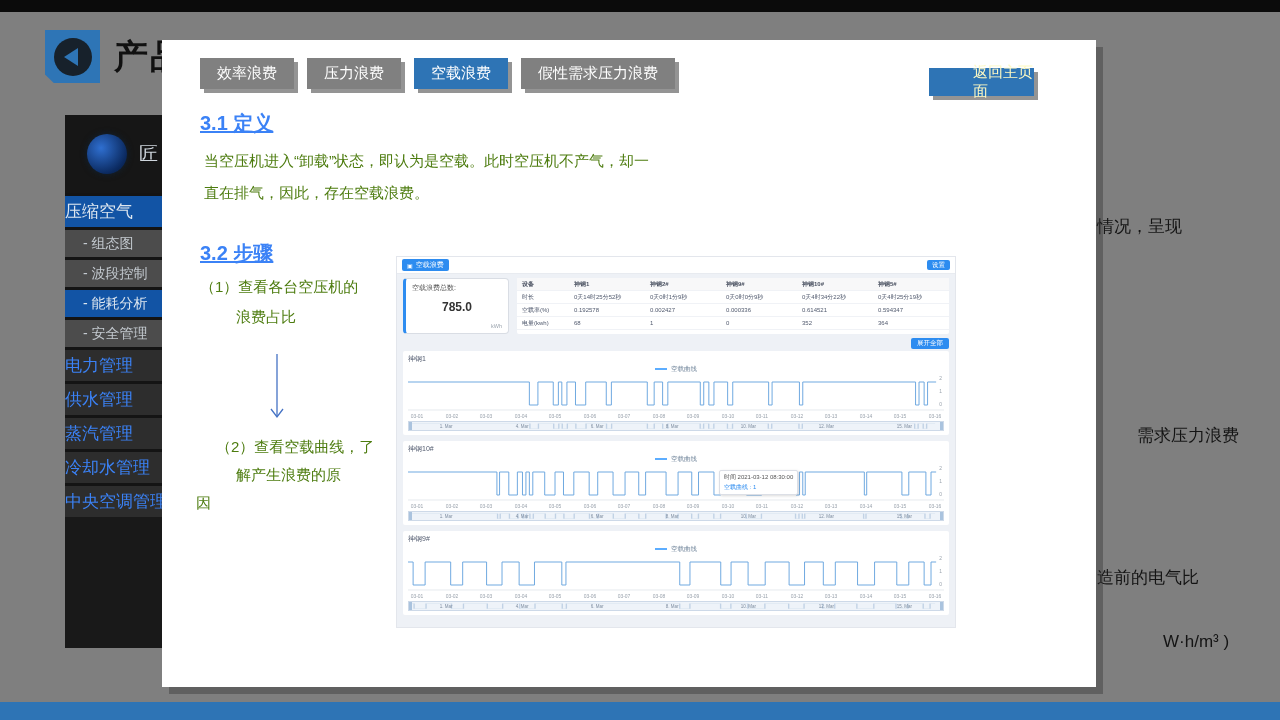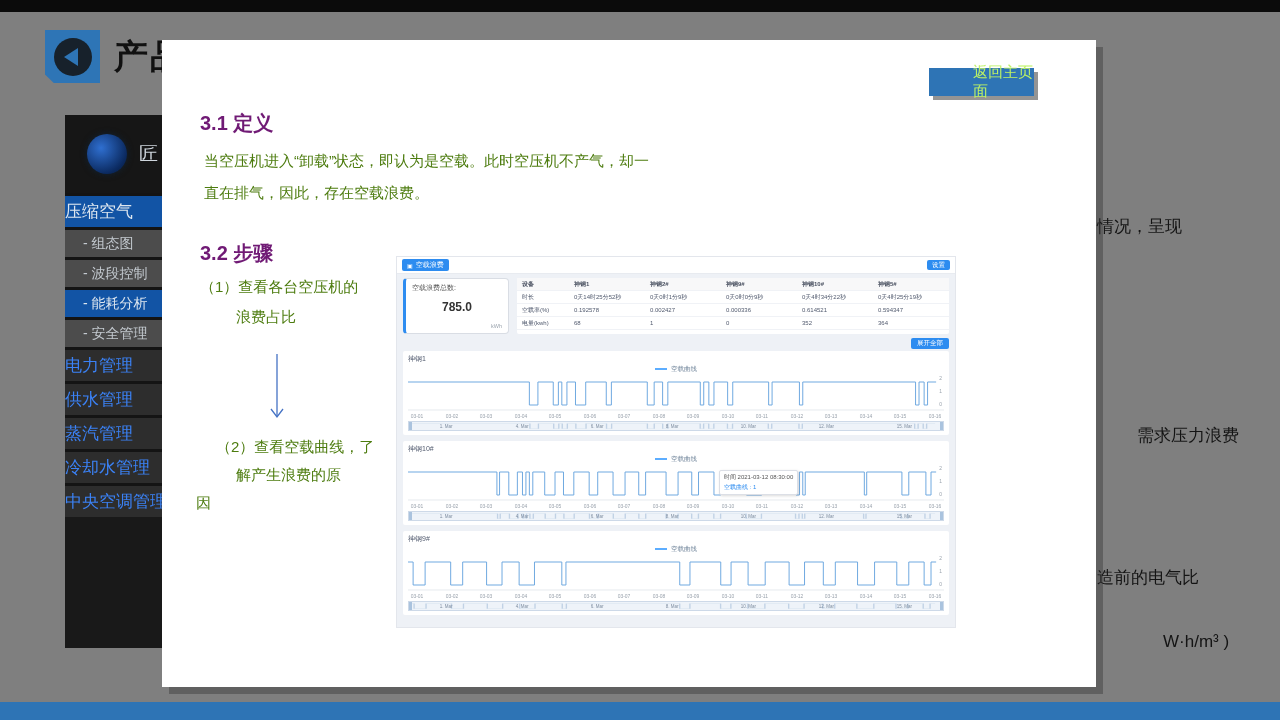--- a/index.html
+++ b/index.html
@@ -34,23 +34,23 @@
   .frag-1 { left:1097px; top:424px;margin-left:40px; }
   .frag-2 { left:1097px; top:566px; }
   .frag-3 { left:1163px; top:632px;text-align:right; }
 
   
   .slide { position:absolute; left:162px; top:40px; width:934px; height:647px; background:#ffffff; z-index:5; box-shadow:7px 7px 0 rgba(40,40,40,0.35); }
 
   .tabs-row { position:absolute; left:38px; top:18px; display:flex; gap:13px; }
   .tab { height:31px; padding:0 17px; background:#808080; color:#fff; font-size:15px; display:flex; align-items:center; box-shadow:4px 4px 0 rgba(60,60,60,0.55); cursor:pointer; }
   .tab.active { background:#2e74b5; }
-  .return-btn { position:absolute; left:767px; top:28px; width:105px; height:28px; background:#2e74b5; color:#bef264; font-size:15px; display:flex; align-items:center; justify-content:center; box-shadow:4px 4px 0 rgba(60,60,60,0.55); cursor:pointer;padding-left:44px; }
-
-  .sec-heading { position:absolute; font-size:20px; font-weight:bold; color:#701a75; }
+  .return-btn { position:absolute; left:767px; top:28px; width:105px; height:28px; background:#2e74b5; color:#fef9c3; font-size:15px; display:flex; align-items:center; justify-content:center; box-shadow:4px 4px 0 rgba(60,60,60,0.55); cursor:pointer;padding-left:44px; }
+
+  .sec-heading { position:absolute; font-size:20px; font-weight:bold; color:#3b82f6;text-decoration:underline; }
   .h-def { left:38px; top:70px; }
   .h-steps { left:38px; top:200px; }
   .body-line { position:absolute; font-size:15px; color:#4d7c0f; white-space:nowrap; }
   .bl1 { left:42px; top:112px; }
   .bl2 { left:42px; top:144px; }
   .st1a { left:38px; top:238px; }
   .st1b { left:74px; top:268px; }
   .st2a { left:54px; top:398px; }
   .st2b { left:74px; top:426px; }
   .st2c { left:34px; top:454px; }
@@ -135,20 +135,26 @@
 
   <div id="frags">
       <div class="frag frag-0">情况，呈现</div>
       <div class="frag frag-1">需求压力浪费</div>
       <div class="frag frag-2">造前的电气比</div>
       <div class="frag frag-3">W·h/m³ )</div>
     </div>
 
   <div class="slide">
 
+    <div class="tabs-row" id="tabs-row">
+        <div class="tab">效率浪费</div>
+        <div class="tab">压力浪费</div>
+        <div class="tab active">空载浪费</div>
+        <div class="tab">假性需求压力浪费</div>
+      </div>
 
     <div class="return-btn">返回主页面</div>
 
     <div class="sec-heading h-def">3.1 定义</div>
     <div class="body-line bl1">当空压机进入“卸载”状态，即认为是空载。此时空压机不产气，却一</div>
     <div class="body-line bl2">直在排气，因此，存在空载浪费。</div>
 
     <div class="sec-heading h-steps">3.2 步骤</div>
     <div class="body-line st1a">（1）查看各台空压机的</div>
     <div class="body-line st1b">浪费占比</div>

